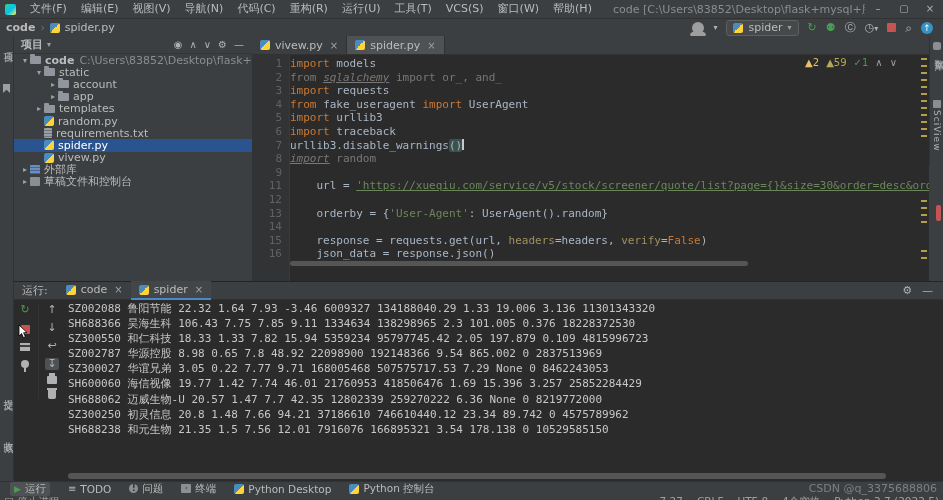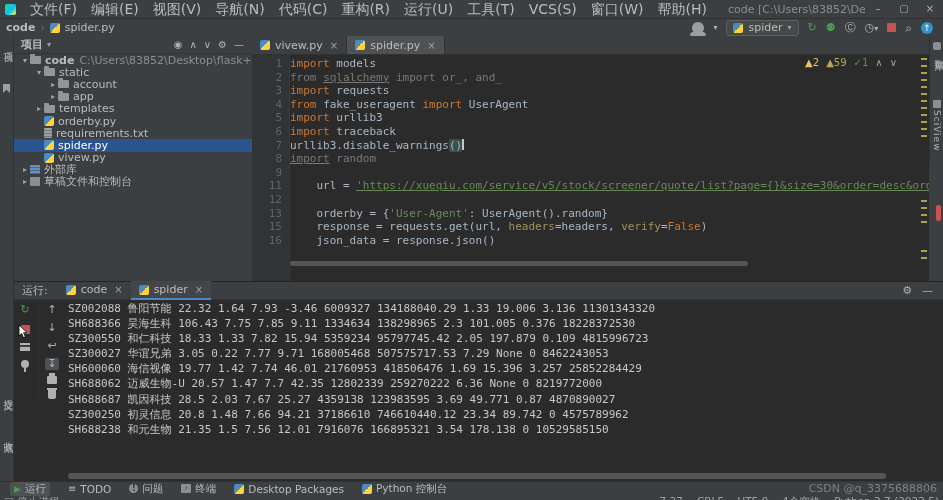--- a/index.html
+++ b/index.html
@@ -5,21 +5,21 @@
   html,body{margin:0;padding:0;background:#2b2b2b;width:943px;height:500px;overflow:hidden;
     font-family:"DejaVu Sans",sans-serif;-webkit-font-smoothing:antialiased;}
   .abs{position:absolute;}
   #ide{position:relative;width:943px;height:500px;background:#3c3f41;color:#bbbbbb;font-size:11px;}
 
   
   #titlebar{left:0;top:0;width:943px;height:18px;background:#3c3f41;border-bottom:1px solid #323232;
     display:flex;align-items:center;gap:0;}
   #logo{width:11px;height:11px;margin:0 7px 0 5px;border-radius:2px;
     background:linear-gradient(135deg,#21d789,#07c3f2 55%,#fcf84a);}
-  .menu-item{padding:0 7px;color:#bbbbbb;font-size:14px;line-height:18px;}
+  .menu-item{padding:0 7px;color:#bbbbbb;font-size:11px;line-height:18px;}
   #win-title{color:#8c8c8c;margin-left:14px;font-size:11px;white-space:nowrap;overflow:hidden;flex:1;}
   .winbtn{width:26px;text-align:center;color:#aeb0b2;font-size:10px;line-height:18px;}
 
   
   #toolbar{left:0;top:19px;width:943px;height:17px;background:#3c3f41;border-bottom:1px solid #323232;
     display:flex;align-items:center;}
   #crumbs{display:flex;align-items:center;gap:5px;margin-left:6px;color:#bbbbbb;}
   .crumb-sep{color:#777;}
   .pyicon{display:inline-block;width:10px;height:10px;border-radius:2px;
     background:linear-gradient(135deg,#4b8bbe 50%,#ffd43b 50%);}
@@ -65,21 +65,21 @@
   .etab.active{background:#4e5254;}
   .tab-x{color:#9da0a3;font-size:10px;margin-left:2px;}
   #editor{left:252px;top:55px;width:677px;height:226px;background:#2b2b2b;overflow:hidden;}
   #gutter-bg{position:absolute;left:0;top:0;width:37px;height:226px;background:#313335;border-right:1px solid #3a3a3a;}
   .code-line{height:13.6px;display:flex;font-family:"DejaVu Sans Mono",monospace;font-size:11px;white-space:pre;}
   .ln{width:30px;flex:none;text-align:right;color:#606366;padding-right:8px;}
   .ct{flex:1;overflow:hidden;}
   .tk-k{color:#cc7832;} .tk-p{color:#a9b7c6;} .tk-s{color:#6a8759;}
   .tk-su{color:#6a8759;text-decoration:underline;}
   .tk-n{color:#6897bb;} .tk-c{color:#808080;} .tk-g{color:#787878;}
-  .tk-gu{color:#787878;text-decoration:underline;}
+  .tk-gu{color:#787878;text-decoration:underline;font-style:italic;}
   .tk-a{color:#9e9160;} .tk-b{color:#a9b7c6;background:#3b514d;border-radius:2px;}
   .caret{display:inline-block;width:2px;height:11px;background:#c8c8c8;vertical-align:-1px;}
   #inspections{position:absolute;right:28px;top:2px;display:flex;gap:7px;align-items:center;
     font-size:10px;background:#2b2b2b;padding:0 4px;}
   .insp-warn{color:#e8bf6a;} .insp-weak{color:#b8a856;} .insp-ok{color:#499c54;} .insp-chev{color:#9da0a3;}
   #ed-hscroll{position:absolute;left:38px;top:206px;width:458px;height:5px;background:rgba(164,164,164,.35);border-radius:3px;}
   #stripe{left:920px;top:55px;width:8px;height:226px;}
   .tick{position:absolute;left:1px;width:6px;height:2px;background:#b3a14a;}
 
   
@@ -212,21 +212,21 @@
           <span>app</span>
         </div>
         <div class="tree-row" style="padding-left: 20px;">
           <span class="tr-arrow">▸</span>
           <span class="tr-ico ico-folder"></span>
           <span>templates</span>
         </div>
         <div class="tree-row" style="padding-left: 20px;">
           <span class="tr-arrow"></span>
           <span class="tr-ico ico-py"></span>
-          <span>orderby.py</span>
+          <span>random.py</span>
         </div>
         <div class="tree-row" style="padding-left: 20px;">
           <span class="tr-arrow"></span>
           <span class="tr-ico ico-txt"></span>
           <span>requirements.txt</span>
         </div>
         <div class="tree-row sel" style="padding-left: 20px;">
           <span class="tr-arrow"></span>
           <span class="tr-ico ico-py"></span>
           <span>spider.py</span>
@@ -270,20 +270,21 @@
         <div class="code-line"><span class="ln">3</span><span class="ct"><span class="tk-k">import </span><span class="tk-p">requests</span></span></div>
         <div class="code-line"><span class="ln">4</span><span class="ct"><span class="tk-k">from </span><span class="tk-p">fake_useragent </span><span class="tk-k">import </span><span class="tk-p">UserAgent</span></span></div>
         <div class="code-line"><span class="ln">5</span><span class="ct"><span class="tk-k">import </span><span class="tk-p">urllib3</span></span></div>
         <div class="code-line"><span class="ln">6</span><span class="ct"><span class="tk-k">import </span><span class="tk-p">traceback</span></span></div>
         <div class="code-line"><span class="ln">7</span><span class="ct"><span class="tk-p">urllib3.disable_warnings</span><span class="tk-b">()</span><span class="caret"></span></span></div>
         <div class="code-line"><span class="ln">8</span><span class="ct"><span class="tk-gu">import</span><span class="tk-g"> random</span></span></div>
         <div class="code-line"><span class="ln">9</span><span class="ct"></span></div>
         <div class="code-line"><span class="ln">11</span><span class="ct"><span class="tk-p">    url = </span><span class="tk-su">'https://xueqiu.com/service/v5/stock/screener/quote/list?page={}&amp;size=30&amp;order=desc&amp;orderby=percent&amp;order_by=percent&amp;ma</span></span></div>
         <div class="code-line"><span class="ln">12</span><span class="ct"></span></div>
         <div class="code-line"><span class="ln">13</span><span class="ct"><span class="tk-p">    orderby = {</span><span class="tk-s">'User-Agent'</span><span class="tk-p">: UserAgent().random}</span></span></div>
+        <div class="code-line"><span class="ln">14</span><span class="ct"></span></div>
         <div class="code-line"><span class="ln">15</span><span class="ct"><span class="tk-p">    response = requests.get(url, </span><span class="tk-a">headers</span><span class="tk-p">=headers, </span><span class="tk-a">verify</span><span class="tk-p">=</span><span class="tk-k">False</span><span class="tk-p">)</span></span></div>
         <div class="code-line"><span class="ln">16</span><span class="ct"><span class="tk-p">    json_data = response.json()</span></span></div>
       </div>
     <div id="inspections">
       <span class="insp-warn">▲<span>2</span></span>
       <span class="insp-weak">▲<span>59</span></span>
       <span class="insp-ok">✓<span>1</span></span>
       <span class="insp-chev">∧</span>
       <span class="insp-chev">∨</span>
     </div>
@@ -350,24 +351,24 @@
       <span class="cico">↓</span>
       <span class="cico">↩</span>
       <span class="cico sel-box">↧</span>
       <span class="mini-print"></span>
       <span class="mini-trash"></span>
     </div>
     <div id="con-rows">
         <div class="console-row">SZ002088 鲁阳节能 22.32 1.64 7.93 -3.46 6009327 134188040.29 1.33 19.006 3.136 11301343320</div>
         <div class="console-row">SH688366 昊海生科 106.43 7.75 7.85 9.11 1334634 138298965 2.3 101.005 0.376 18228372530</div>
         <div class="console-row">SZ300550 和仁科技 18.33 1.33 7.82 15.94 5359234 95797745.42 2.05 197.879 0.109 4815996723</div>
+        <div class="console-row">SZ002787 华源控股 8.98 0.65 7.8 48.92 22098900 192148366 9.54 865.002 0 2837513969</div>
         <div class="console-row">SZ300027 华谊兄弟 3.05 0.22 7.77 9.71 168005468 507575717.53 7.29 None 0 8462243053</div>
         <div class="console-row">SH600060 海信视像 19.77 1.42 7.74 46.01 21760953 418506476 1.69 15.396 3.257 25852284429</div>
         <div class="console-row">SH688062 迈威生物-U 20.57 1.47 7.7 42.35 12802339 259270222 6.36 None 0 8219772000</div>
-        <div class="console-row">SH688687 凯因科技 28.5 2.03 7.67 25.27 4359138 123983595 3.69 49.771 0.87 4870890027</div>
         <div class="console-row">SZ300250 初灵信息 20.8 1.48 7.66 94.21 37186610 746610440.12 23.34 89.742 0 4575789962</div>
         <div class="console-row">SH688238 和元生物 21.35 1.5 7.56 12.01 7916076 166895321 3.54 178.138 0 10529585150</div>
       </div>
     <div id="con-hscroll"></div>
   </div>
 
   <div id="bottombar" class="abs">
     <div id="bb-items">
         <span class="bb-item active">
           <span class="bb-play">▶</span>
@@ -380,21 +381,21 @@
         <span class="bb-item">
           <span class="bb-circle">!</span>
           <span>问题</span>
         </span>
         <span class="bb-item">
           <span class="bb-term">›</span>
           <span>终端</span>
         </span>
         <span class="bb-item">
           <span class="pyicon"></span>
-          <span>Desktop Packages</span>
+          <span>Python Desktop</span>
         </span>
         <span class="bb-item">
           <span class="pyicon"></span>
           <span>Python 控制台</span>
         </span>
       </div>
     <div id="stop-hint">□ 停止进程</div>
     <div id="status-items">
         <span>7:27</span>
         <span>CRLF</span>

